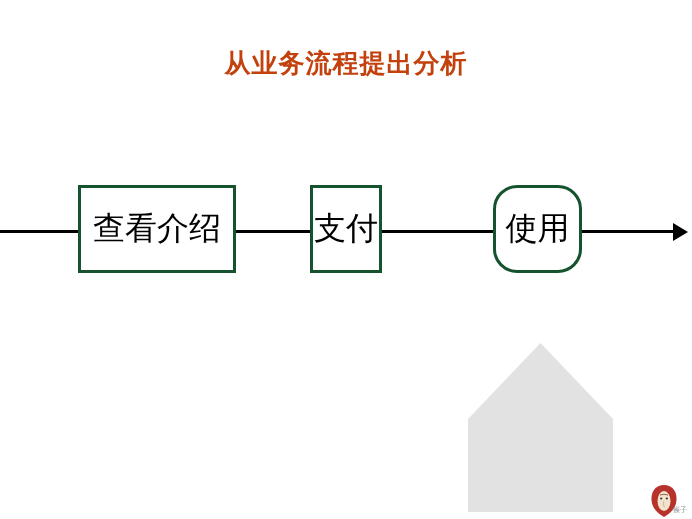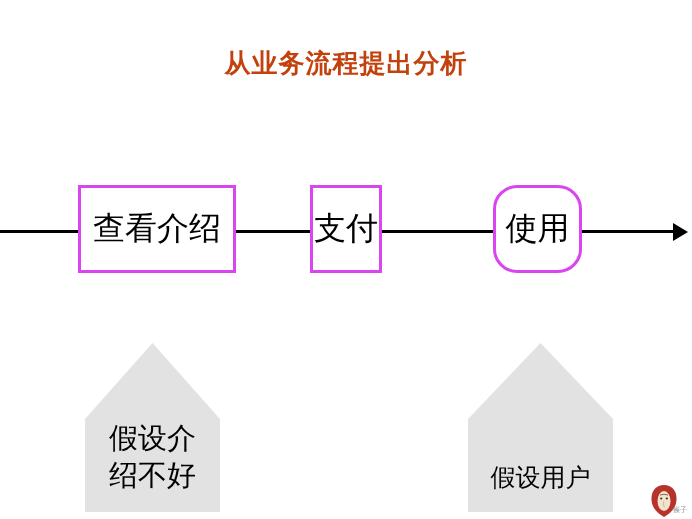--- a/index.html
+++ b/index.html
@@ -40,21 +40,21 @@
     border-left: 15px solid #000000;
     border-top: 9px solid transparent;
     border-bottom: 9px solid transparent;
   }
   .step-box {
     position: absolute;
     top: 185px;
     height: 88px;
     box-sizing: border-box;
     background: #ffffff;
-    border: 3px solid #d946ef;
+    border: 3px solid #14532d;
     display: flex;
     align-items: center;
     justify-content: center;
     font-size: 32px;
     color: #000000;
     z-index: 2;
   }
   .step-box.b1 { left: 78px;  width: 158px; }
   .step-box.b2 { left: 310px; width: 72px;  }
   .step-box.b3 { left: 493px; width: 89px; border-radius: 24px;  }
@@ -107,26 +107,21 @@
   <div class="step-box b1">
     <span>查看介绍</span>
   </div>
   <div class="step-box b2">
     <span>支付</span>
   </div>
   <div class="step-box b3">
     <span>使用</span>
   </div>
 
-  <div class="house h1">
-    <span class="line">假设介</span>
-    <span class="line">绍不好</span>
-  </div>
   <div class="house h3">
-    <span class="line">假设用户</span>
   </div>
 
   <div class="watermark">
     <svg width="30" height="34" viewBox="0 0 30 34">
       <path d="M15 1 C 7 1, 2 7, 2.5 16 C 3 24, 8 29, 15 33 C 22 29, 27 24, 27.5 16 C 28 7, 23 1, 15 1 Z" fill="#b8322c"></path>
       <ellipse cx="15" cy="17" rx="6.5" ry="10" fill="#f2e3cd"></ellipse>
       <circle cx="12.2" cy="14.5" r="1.1" fill="#333333"></circle>
       <circle cx="17.8" cy="14.5" r="1.1" fill="#333333"></circle>
       <path d="M11 11 Q 15 9.5 19 11" stroke="#7a4a30" stroke-width="0.8" fill="none"></path>
       <path d="M14.6 17 L 14.6 22 Q 15 23 15.6 22.5" stroke="#c9a98a" stroke-width="0.7" fill="none"></path>

